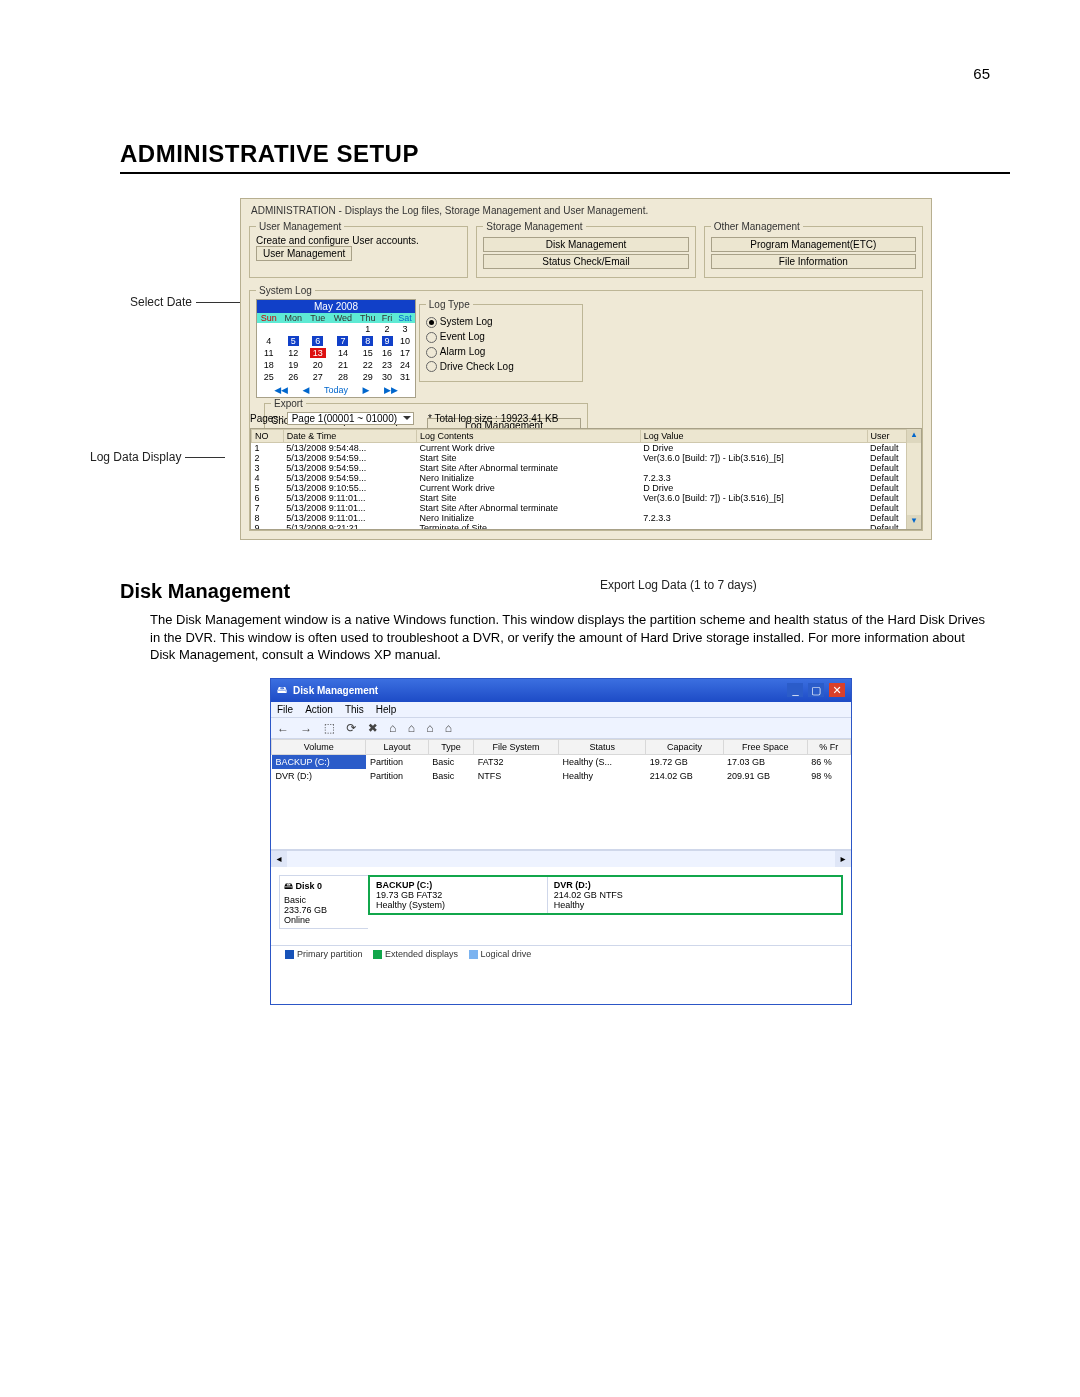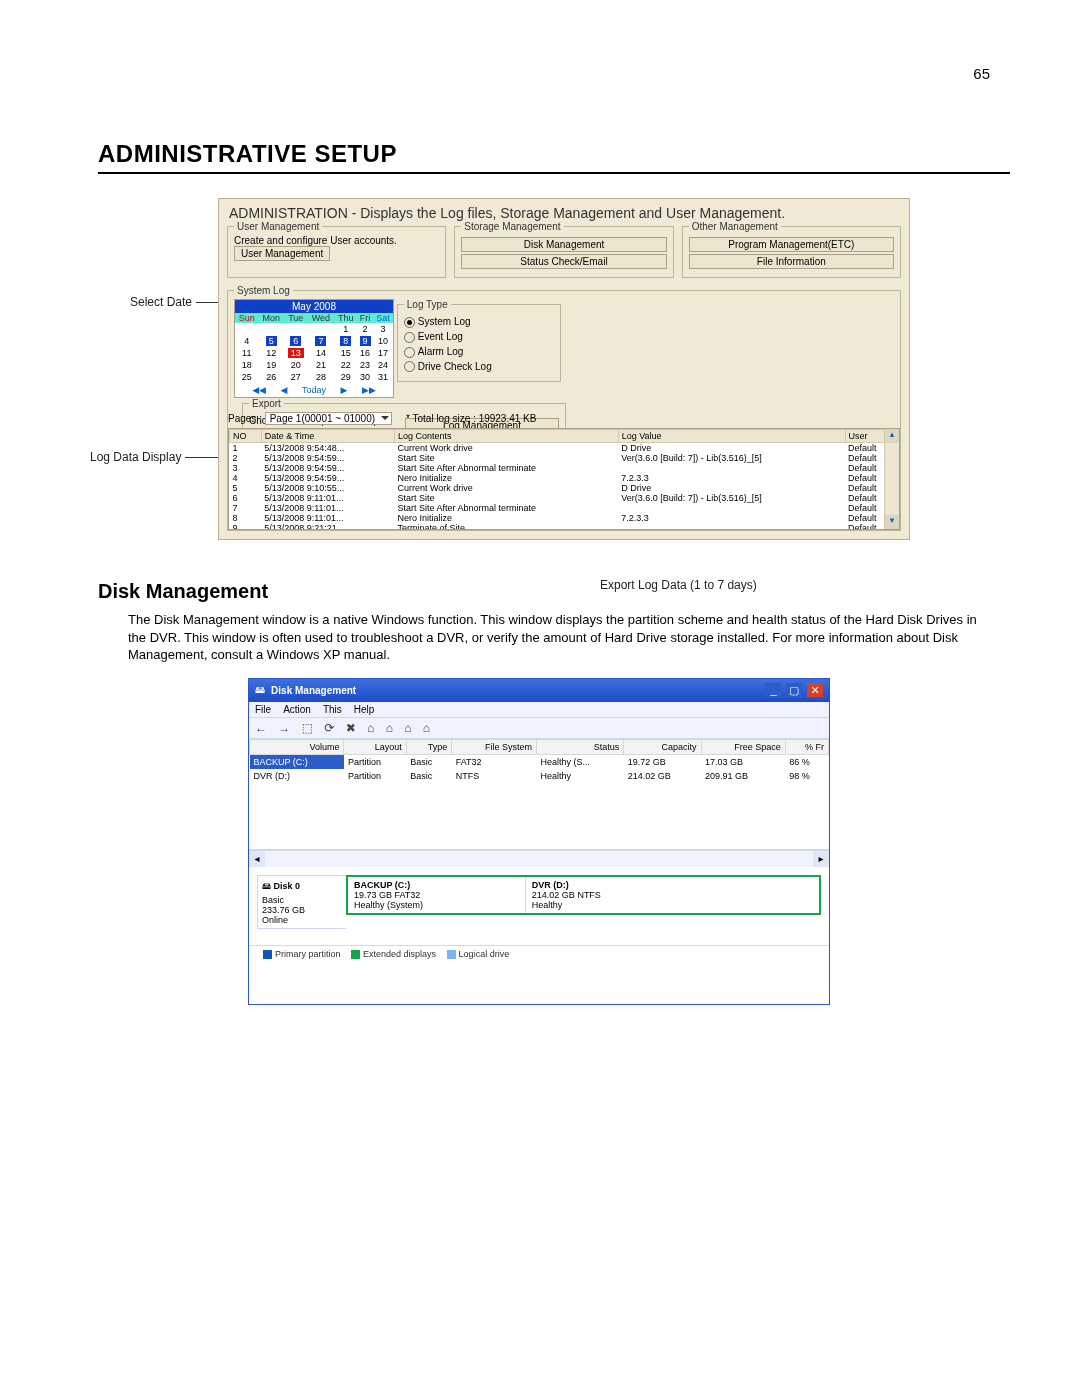--- a/index.html
+++ b/index.html
@@ -1,29 +1,29 @@
 <!DOCTYPE html>
 <html><head>
 <meta charset="utf-8">
 <style>
   html,body{margin:0;padding:0;background:#fff;font-family:Arial,Helvetica,sans-serif;color:#000}
-  .page{width:1080px;height:1397px;position:relative;box-sizing:border-box;padding:60px 70px 40px 48px}
+  .page{width:1080px;height:1397px;position:relative;box-sizing:border-box;padding:60px 70px 40px 70px}
   .page-num{position:absolute;top:65px;right:90px;font-size:15px}
   h1{font-size:24px;font-weight:bold;letter-spacing:0.5px;margin:80px 0 4px 50px}
   h1+hr{border:none;border-top:2px solid #000;margin:2px 0 24px 50px}
   h2{font-size:20px;font-weight:bold;margin:40px 0 8px 50px}
   .body-text{font-size:13px;line-height:1.35;margin:0 20px 0 80px}
 
   
   .callout{position:absolute;font-size:12px;color:#222}
   .callout .lead{display:inline-block;border-top:1px solid #333;vertical-align:middle}
 
   
   .admin-shot{margin-left:170px;width:690px;height:340px;background:#efe9d6;border:1px solid #b7af90;font-size:10px;position:relative}
-  .admin-top{position:absolute;left:10px;top:6px;font-size:14px;color:#333}
+  .admin-top{position:absolute;left:10px;top:6px;font-size:10px;color:#333}
   fieldset{border:1px solid #bdb696;margin:0;padding:3px 6px 6px 6px;font-size:10px}
   legend{font-size:10px;padding:0 3px;color:#333}
   .admin-row1{position:absolute;left:8px;top:22px;right:8px;display:flex;gap:8px}
   .admin-row1 fieldset{flex:1}
   .btn{display:inline-block;border:1px solid #a8a188;background:#ece6d0;padding:1px 6px;font-size:10px;white-space:nowrap}
   .admin-row1 .sm{width:220px}
   .admin-row1 .sm .btn{display:block;margin:2px 0;text-align:center}
   .admin-row1 .om{width:180px}
   .admin-row1 .om .btn{display:block;margin:2px 0;text-align:center}
   .admin-row1 .um{flex:1}
@@ -73,21 +73,21 @@
   .dm-title .t{display:flex;align-items:center;gap:6px}
   .dm-title .icons span{display:inline-block;width:16px;height:14px;margin-left:2px;text-align:center;color:#fff;font-size:11px;line-height:14px}
   .dm-title .icons .min{background:#2b5cc9}
   .dm-title .icons .max{background:#2b5cc9}
   .dm-title .icons .x{background:#d9402a}
   .dm-menu{background:#eef3ff;border-bottom:1px solid #cfd7ea;padding:2px 6px;font-size:10px}
   .dm-menu span{margin-right:12px}
   .dm-tool{background:#eef3ff;border-bottom:1px solid #cfd7ea;padding:3px 6px;font-size:12px;color:#444;letter-spacing:4px}
   .dm-vol{height:110px;overflow:hidden;border-bottom:1px solid #cfd7ea;position:relative}
   .dm-vol table{border-collapse:collapse;width:100%;font-size:9px}
-  .dm-vol th{background:#f3f3f3;border:1px solid #d8d8d8;font-weight:normal;padding:2px 4px;text-align:right}
+  .dm-vol th{background:#f3f3f3;border:1px solid #d8d8d8;font-weight:normal;padding:2px 4px;text-align:center}
   .dm-vol td{padding:2px 4px;white-space:nowrap}
   .dm-vol td.sel{background:#2b5cc9;color:#fff}
   .dm-hscroll{height:16px;background:#eef3ff;border-top:1px solid #cfd7ea;position:relative}
   .dm-hscroll .l,.dm-hscroll .r{position:absolute;top:0;width:16px;height:16px;background:#dfe6f7;text-align:center;line-height:16px}
   .dm-hscroll .l{left:0} .dm-hscroll .r{right:0}
 
   .dm-graph{padding:8px}
   .dm-row{display:flex;align-items:flex-start;margin-bottom:8px}
   .dm-lbl{width:80px;font-size:9px;border:1px solid #cfd7ea;border-right:none;padding:3px 4px}
   .dm-lbl b{font-size:9px}

